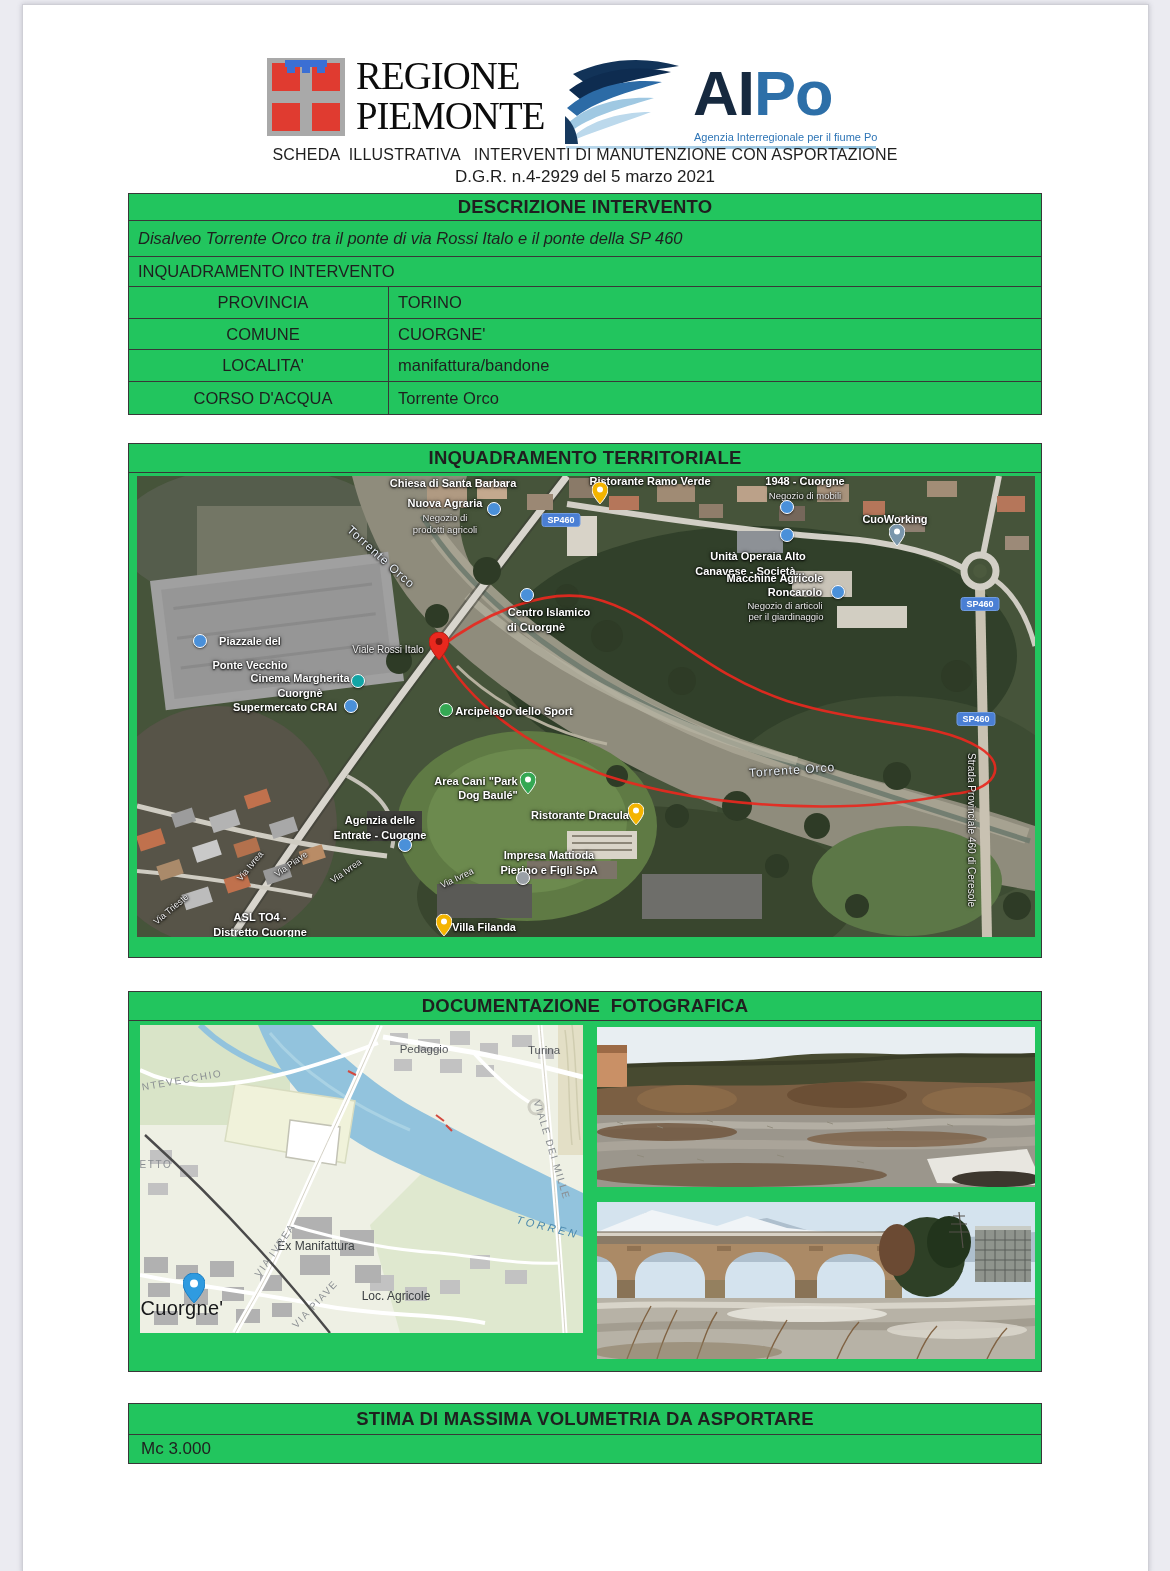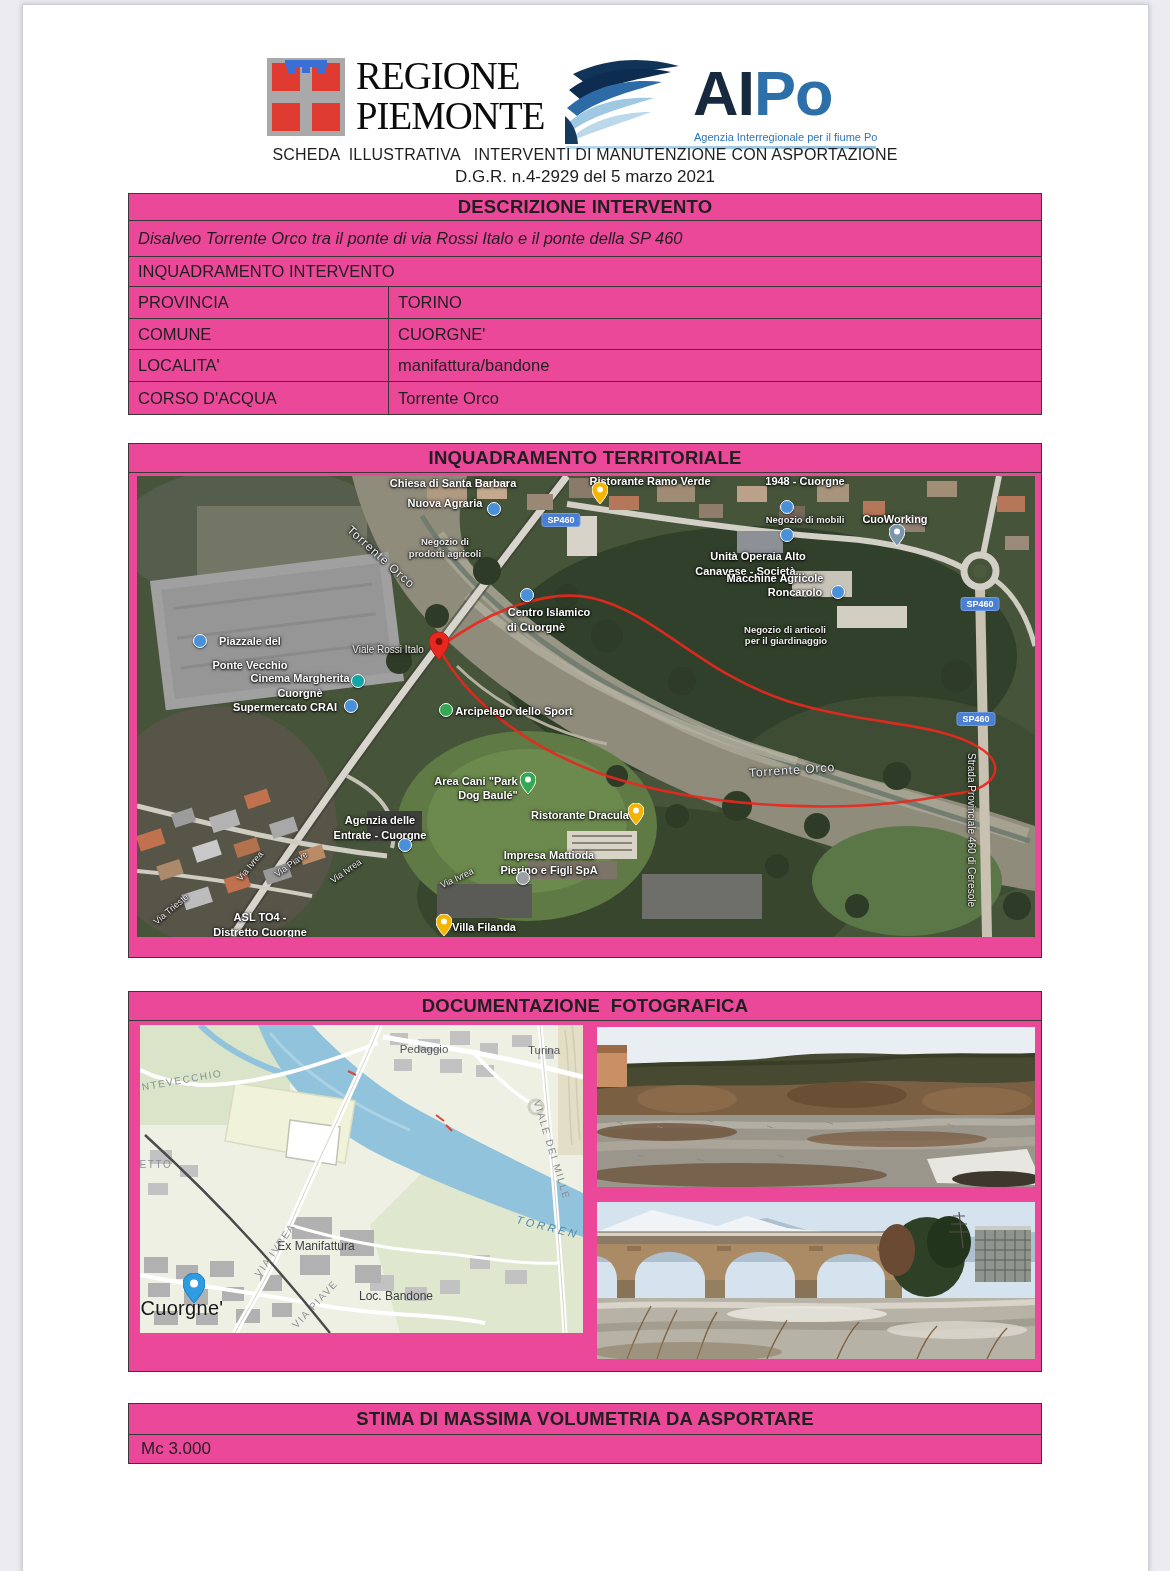--- a/index.html
+++ b/index.html
@@ -16,36 +16,36 @@
              font-weight:bold;color:#16293f;letter-spacing:-1px;white-space:nowrap;}
   .aipo-word .po{color:#2d6fa8;}
   .aipo-tag{position:absolute;left:694px;top:131px;font-size:11px;color:#2e75b6;white-space:nowrap;}
   .aipo-bar{position:absolute;left:566px;top:146px;width:310px;height:3px;
             background:linear-gradient(90deg,#bcd9ec,#8fc0dd);}
   .doc-title{position:absolute;left:60px;top:146px;width:1050px;text-align:center;
              font-size:16px;color:#1e1e1e;white-space:pre;letter-spacing:.2px;}
   .doc-sub{position:absolute;left:60px;top:167px;width:1050px;text-align:center;
            font-size:17px;color:#1e1e1e;}
   
-  .box{position:absolute;border:1.5px solid #383838;background:#ec4899;box-sizing:border-box;}
+  .box{position:absolute;border:1.5px solid #383838;background:#22c55e;box-sizing:border-box;text-align:center;}
   .row{position:relative;box-sizing:border-box;display:flex;align-items:center;
        font-size:16.5px;color:#1f1f1f;padding-left:9px;}
   .row + .row{border-top:1.5px solid #383838;}
   .row.hdr{justify-content:center;font-weight:bold;font-size:18.5px;padding-left:0;
            letter-spacing:.2px;white-space:pre;}
   .row.italic-row{font-style:italic;}
   .row .c1{width:250px;flex:none;}
   .row .c2{flex:1;border-left:1.5px solid #383838;align-self:stretch;
            display:flex;align-items:center;padding-left:9px;}
   
   .sat-labels span, .rm-labels span{position:absolute;transform:translate(-50%,-50%);
         white-space:nowrap;pointer-events:none;}
   .sat-labels span{font-size:11px;color:#fff;font-weight:bold;
         text-shadow:0 0 2px rgba(0,0,0,.95),0 1px 2px rgba(0,0,0,.85),0 0 4px rgba(0,0,0,.6);}
-  .sat-labels span.sub{font-size:9.5px;font-weight:bold;color:#ececec;margin-top:24px;}
+  .sat-labels span.sub{font-size:9.5px;font-weight:normal;color:#ececec;}
   .sat-labels span.water{font-size:12px;font-weight:normal;color:#e8eff6;letter-spacing:1px;}
   .sat-labels span.road{font-size:10px;font-weight:normal;color:#f2f2f2;}
   .sat-labels span.small{font-size:9px;}
   .sat-labels span.shield{background:#4a7fd4;border-radius:3px;padding:1px 5px;
         font-size:9px;font-weight:bold;color:#fff;text-shadow:none;border:1px solid #6f9be0;}
   .rm-labels span{font-size:11.5px;color:#55585c;}
   .rm-labels span.dark{color:#3c4043;font-size:12px;}
   .rm-labels span.big{font-size:20px;color:#17181a;letter-spacing:.3px;}
   .rm-labels span.roadrm{font-size:10px;color:#8a8e92;letter-spacing:1.6px;}
   .rm-labels span.waterrm{font-size:11px;color:#4a88ac;letter-spacing:3px;font-style:italic;}
@@ -404,21 +404,21 @@
         <path d="M 208 46 L 216 50"></path>
       </g>
     </svg>
     <div class="rm-labels abs" style="left:0;top:0;width:443px;height:308px;">
         <span style="left: 284px; top: 24px;">Pedaggio</span>
         <span style="left: 404px; top: 25px;">Turina</span>
         <span class="roadrm" style="left: 42px; top: 55px; transform: translate(-50%, -50%) rotate(-10deg);">NTEVECCHIO</span>
         <span class="roadrm" style="left: 16px; top: 139px;">ETTO</span>
         <span class="dark" style="left: 176px; top: 221px;">Ex Manifattura</span>
         <span class="big" style="left: 42px; top: 283px;">Cuorgne'</span>
-        <span class="dark" style="left: 256px; top: 271px;">Loc. Bandone</span>
+        <span class="dark" style="left: 256px; top: 271px;">Loc. Agricole</span>
         <span class="roadrm" style="left: 135px; top: 225px; transform: translate(-50%, -50%) rotate(-55deg);">VIA IVREA</span>
         <span class="roadrm" style="left: 175px; top: 279px; transform: translate(-50%, -50%) rotate(-47deg);">VIA PIAVE</span>
         <span class="roadrm" style="left: 412px; top: 125px; transform: translate(-50%, -50%) rotate(73deg);">VIALE DEI MILLE</span>
         <span class="waterrm" style="left: 408px; top: 202px; transform: translate(-50%, -50%) rotate(14deg);">TORREN</span>
       </div>
     <div class="pin" style="left:51px;top:270px;">
         <svg width="22" height="30" viewBox="0 0 22 30">
           <path d="M11 0 C5 0 0 4.7 0 10.7 C0 18.7 11 30 11 30 C11 30 22 18.7 22 10.7 C22 4.7 17 0 11 0 Z" fill="#2f9be0" stroke="#1c7ec2" stroke-width="1"></path>
           <circle cx="11" cy="10.5" r="4" fill="#ffffff"></circle>
         </svg>

